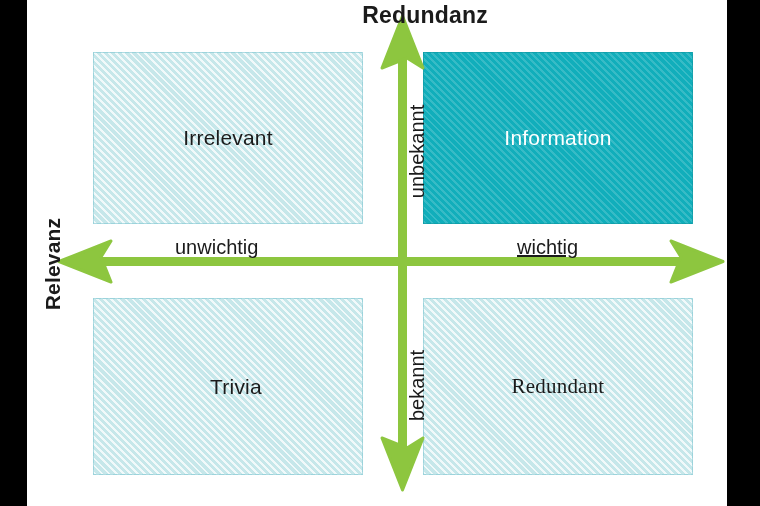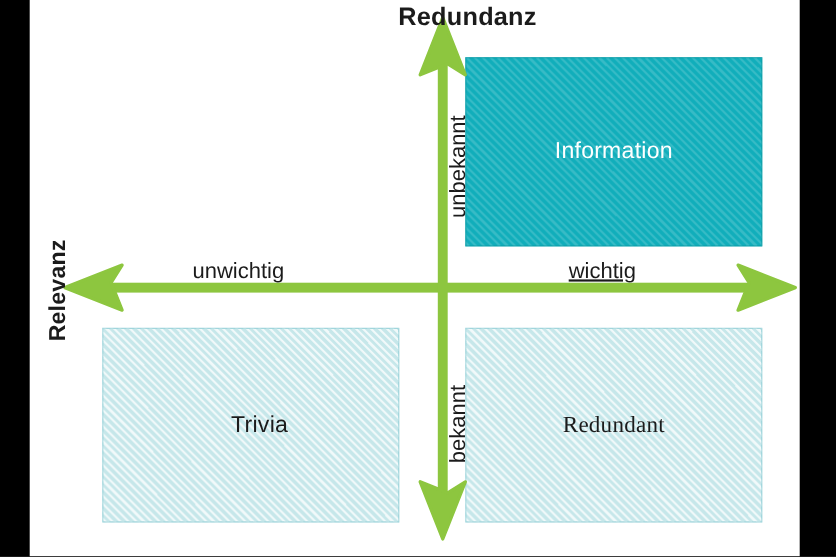--- a/index.html
+++ b/index.html
@@ -130,20 +130,23 @@
     transform: rotate(-90deg);
     transform-origin: 50% 50%;
   }
 </style>
 </head>
 <body>
 
 <div id="stage">
   <div id="canvas">
 
+    <div class="quad light" id="quad-tl">
+      <span class="quad-label">Irrelevant</span>
+    </div>
 
     <div class="quad accent" id="quad-tr">
       <span class="quad-label">Information</span>
     </div>
 
     <div class="quad light" id="quad-bl">
       <span class="quad-label">Trivia</span>
     </div>
 
     <div class="quad light" id="quad-br">

